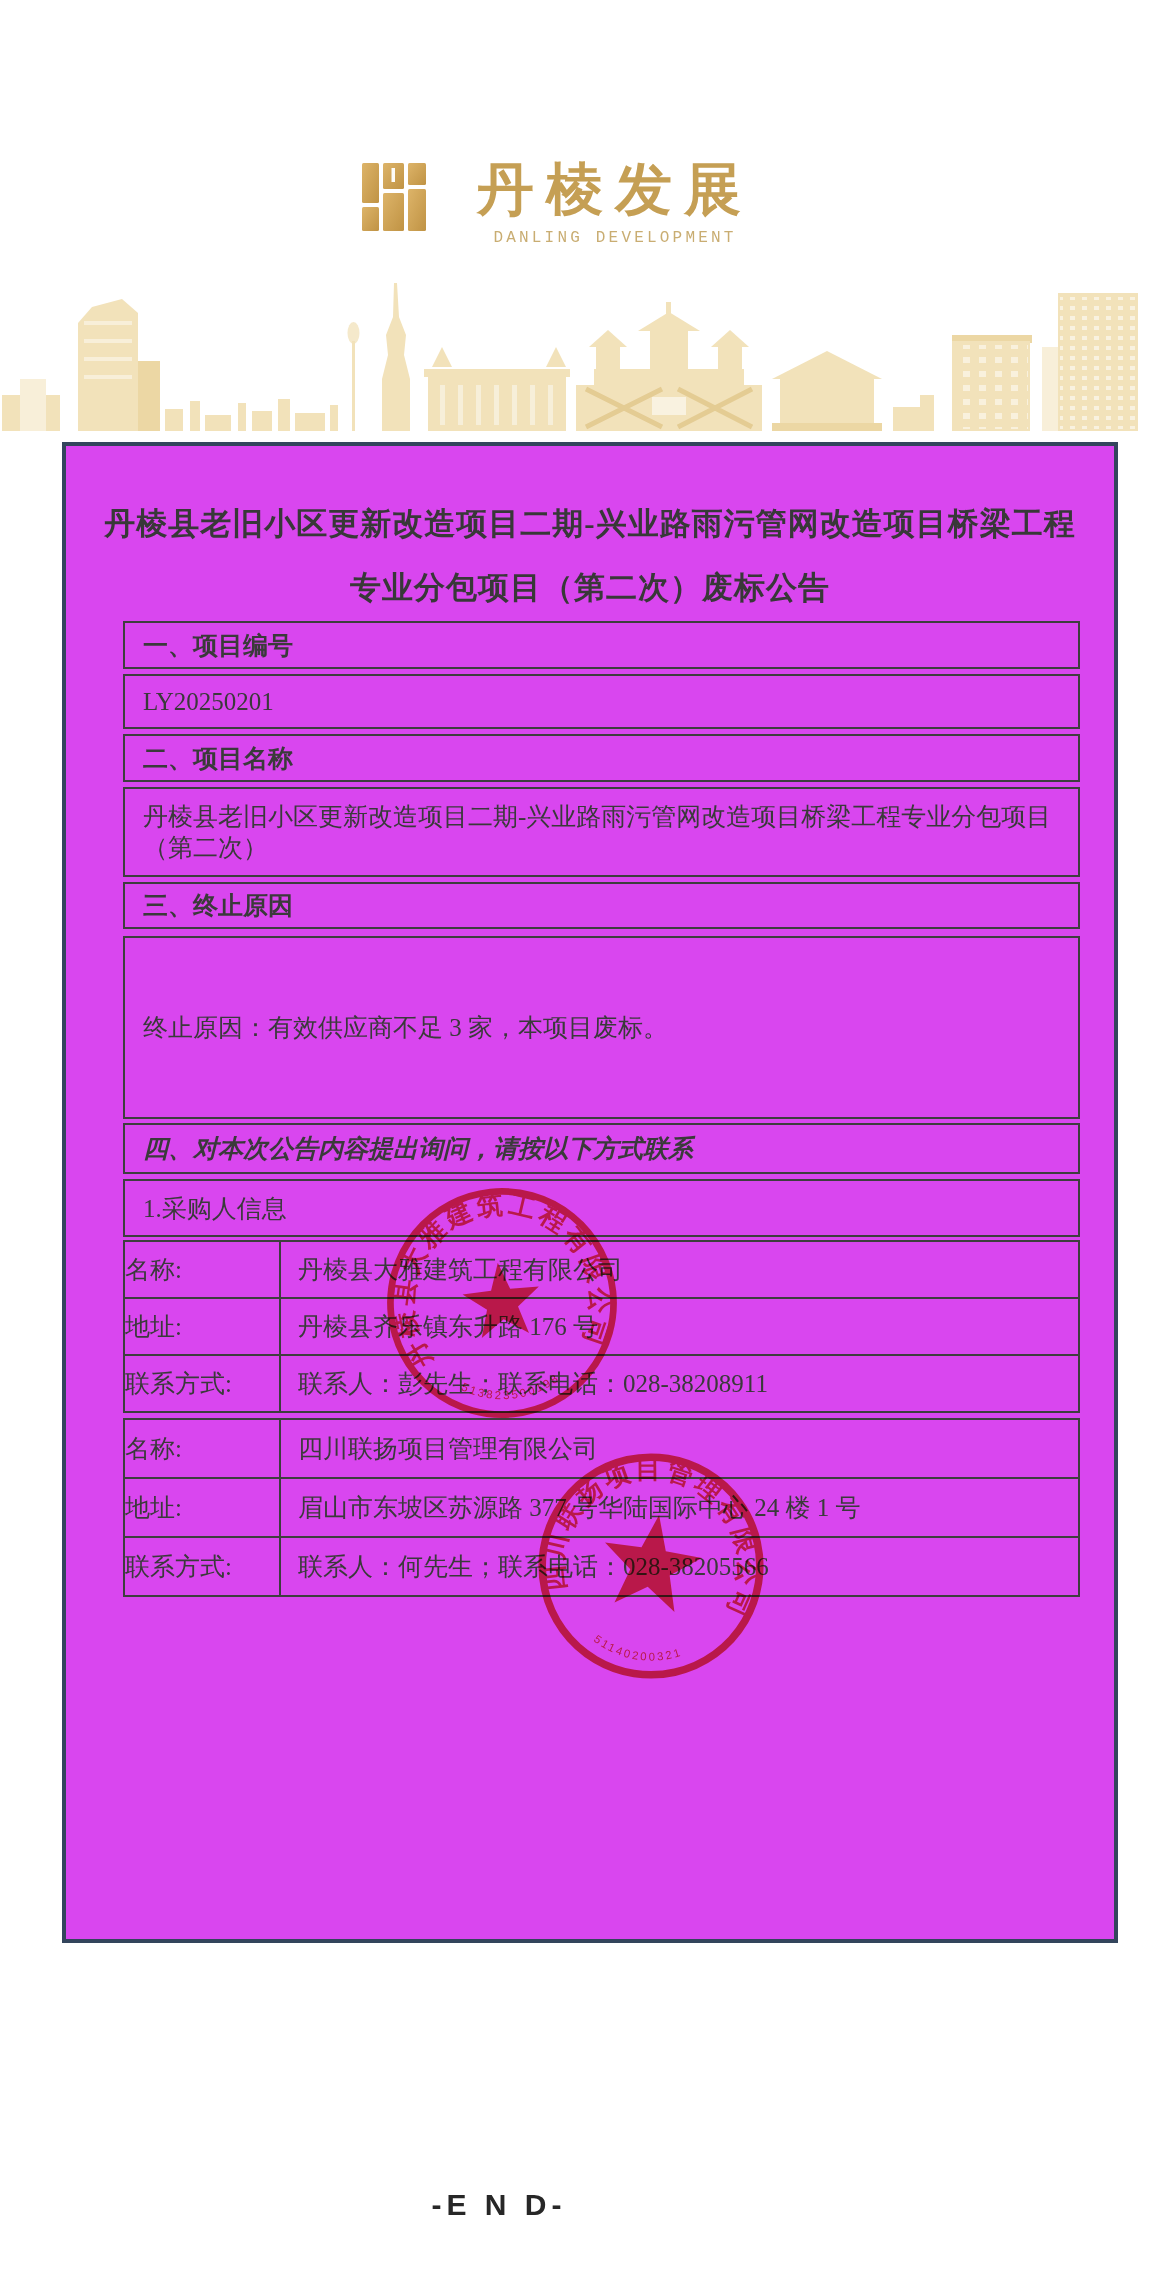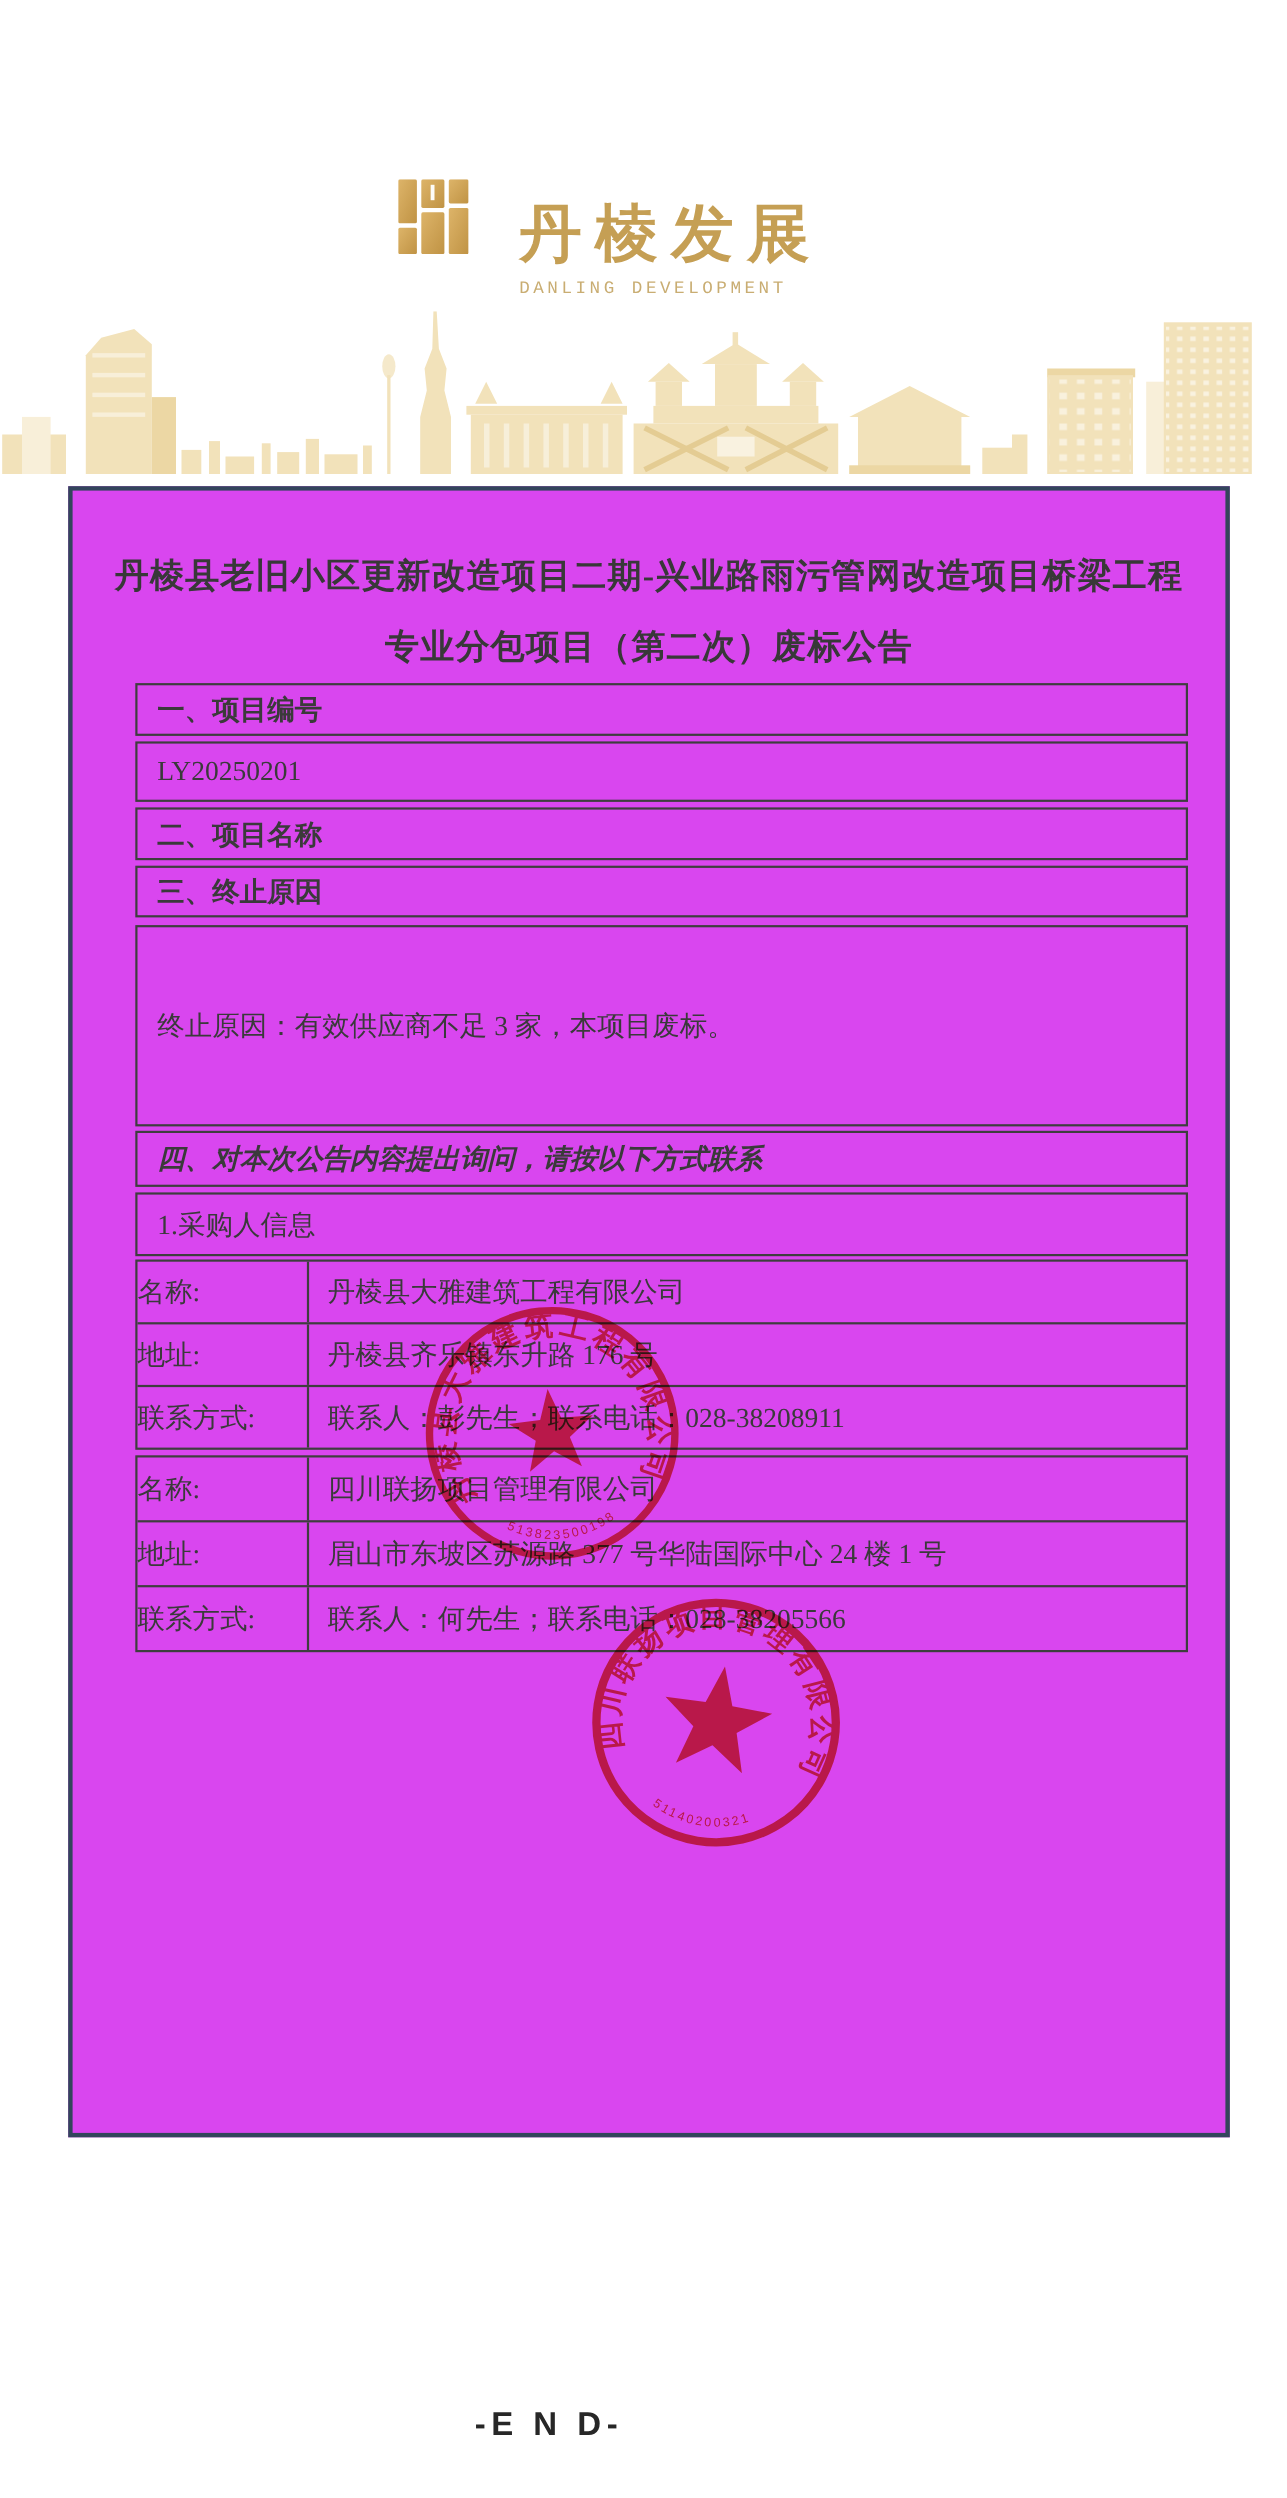--- a/index.html
+++ b/index.html
@@ -2,21 +2,21 @@
 <html><head>
 <meta charset="utf-8">
 <style>
   html,body{margin:0;padding:0;background:#fff;}
   .page{position:relative;width:1170px;height:2271px;background:#ffffff;overflow:hidden;
         font-family:"Liberation Serif",serif;color:#3a3a3a;}
 
   
   .brand-lockup{position:absolute;left:362px;top:160px;display:flex;align-items:flex-start;}
   .brand-mark{display:block;margin-top:3px;}
-  .brand-textcol{margin-left:46px;width:286px;margin-top:24px;}
+  .brand-textcol{margin-left:46px;width:286px;text-align:center;}
   .brand-name{font-size:57px;line-height:1.05;font-weight:600;color:#c59f54;letter-spacing:12px;white-space:nowrap;}
   .brand-name-en{margin-top:9px;font-family:"Liberation Mono",monospace;font-size:16px;
                  letter-spacing:3.2px;color:#c9ad72;white-space:nowrap;}
 
   
   .skyline{position:absolute;left:0;top:283px;width:1170px;height:148px;}
 
   
   .doc-card{position:absolute;left:62px;top:442px;width:1056px;height:1501px;box-sizing:border-box;
             border:4px solid #33455c;background:#d946ef;}
@@ -158,20 +158,21 @@
     <div class="doc-title">
       <div class="line1">丹棱县老旧小区更新改造项目二期-兴业路雨污管网改造项目桥梁工程</div>
       <div class="line2">专业分包项目（第二次）废标公告</div>
     </div>
 
     <div class="rows">
       <div class="t-row head h48 gap5">一、项目编号</div>
       <div class="t-row h55 gap5">LY20250201</div>
 
       <div class="t-row head h48 gap5">二、项目名称</div>
+      <div class="t-row h90 gap5">丹棱县老旧小区更新改造项目二期-兴业路雨污管网改造项目桥梁工程专业分包项目（第二次）</div>
 
       <div class="t-row head h47 gap7">三、终止原因</div>
       <div class="t-row h183 gap4">终止原因：有效供应商不足 3 家，本项目废标。</div>
 
       <div class="t-row head h57 gap5">四、对本次公告内容提出询问，请按以下方式联系</div>
 
       <div class="t-row h58 gap3">1.采购人信息</div>
       <div class="sub-table purchaser gap5" style="margin-bottom:5px;">
         <div class="sub-row">
           <div class="sub-label">名称:</div>

